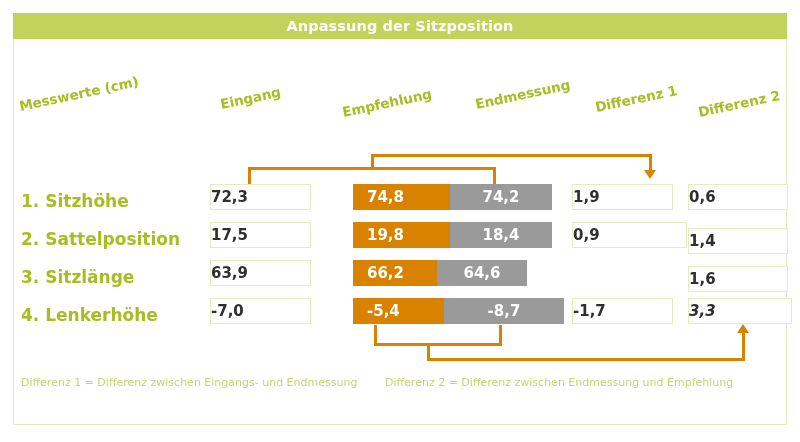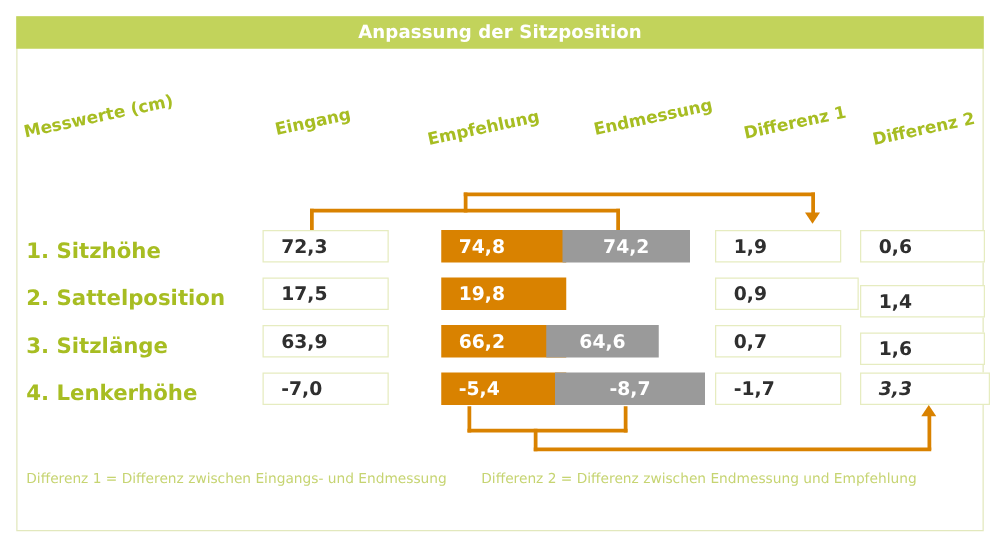--- a/index.html
+++ b/index.html
@@ -82,21 +82,20 @@
     align-items: center;
     font-size: 15px;
     font-weight: bold;
     font-family: "DejaVu Sans", sans-serif;
   }
   .cell.plain {
     border: 1px solid #e6ecc0;
     background: #ffffff;
     color: #2f2f2f;
     justify-content: flex-start;
-    padding-left: 14px;
   }
   .cell.orange {
     background: #d98200;
     color: #ffffff;
     justify-content: flex-start;
     padding-left: 14px;
     border: none;
     margin-left: 20px;
   }
   .cell.gray {
@@ -176,28 +175,28 @@
   <div class="row-label" style="left:21px; top:191px;">1. Sitzhöhe</div>
   <div class="cell plain" style="left:210px; top:184px; width:101px;">72,3</div>
   <div class="cell orange" style="left:333px; top:184px; width:100px;">74,8</div>
   <div class="cell gray" style="left:450px; top:184px; width:102px;">74,2</div>
   <div class="cell plain" style="left:572px; top:184px; width:101px;">1,9</div>
   <div class="cell plain" style="left:688px; top:184px; width:100px;">0,6</div>
 
   <div class="row-label" style="left:21px; top:229px;">2. Sattelposition</div>
   <div class="cell plain" style="left:210px; top:222px; width:101px;">17,5</div>
   <div class="cell orange" style="left:333px; top:222px; width:100px;">19,8</div>
+  <div class="cell gray" style="left:450px; top:222px; width:102px;">18,4</div>
   <div class="cell plain" style="left:572px; top:222px; width:115px;">0,9</div>
   <div class="cell plain" style="left:688px; top:228px; width:100px;">1,4</div>
 
   <div class="row-label" style="left:21px; top:267px;">3. Sitzlänge</div>
   <div class="cell plain" style="left:210px; top:260px; width:101px;">63,9</div>
   <div class="cell orange" style="left:333px; top:260px; width:100px;">66,2</div>
   <div class="cell gray" style="left:437px; top:260px; width:90px;">64,6</div>
-  <div class="cell plain" style="left:572px; top:260px; width:101px;">0,7</div>
   <div class="cell plain" style="left:688px; top:266px; width:100px;">1,6</div>
 
   <div class="row-label" style="left:21px; top:305px;">4. Lenkerhöhe</div>
   <div class="cell plain" style="left:210px; top:298px; width:101px;">-7,0</div>
   <div class="cell orange" style="left:333px; top:298px; width:100px;">-5,4</div>
   <div class="cell gray" style="left:444px; top:298px; width:120px;">-8,7</div>
   <div class="cell plain" style="left:572px; top:298px; width:101px;">-1,7</div>
   <div class="cell plain" style="left:688px; top:298px; width:104px;font-style:italic;">3,3</div>
 
   <div class="footnote" style="left:21px; top:376px;">Differenz 1 = Differenz zwischen Eingangs- und Endmessung</div>

